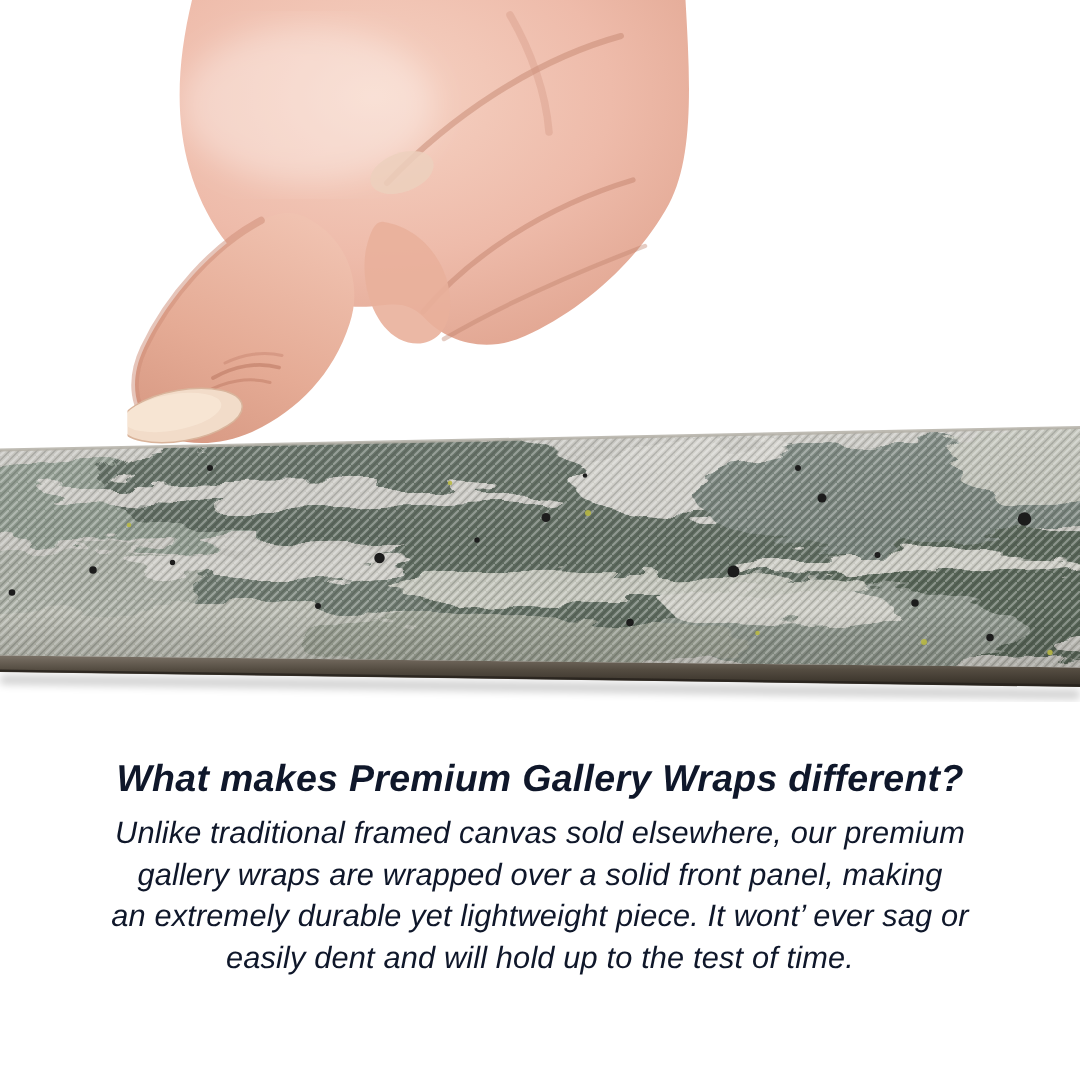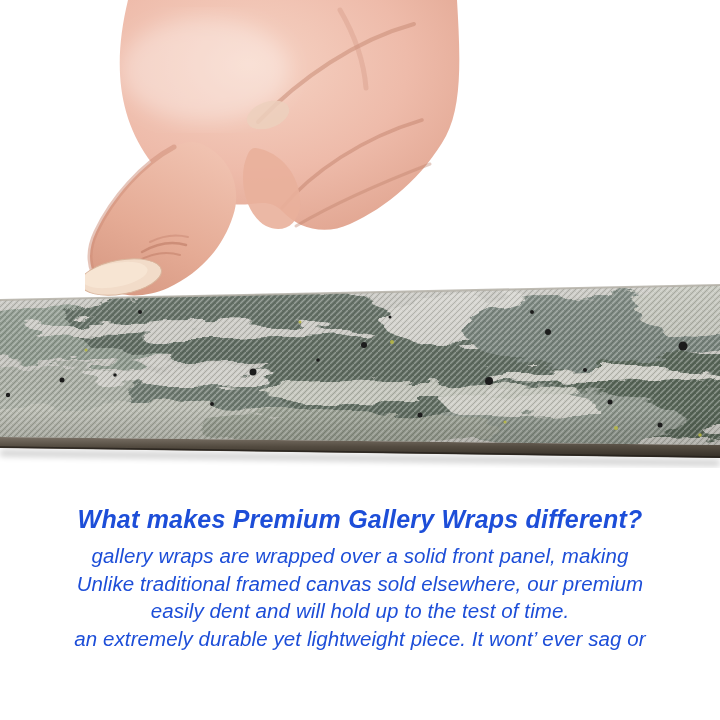--- a/index.html
+++ b/index.html
@@ -31,21 +31,21 @@
     width: 380px;
     height: 312px;
     z-index: 5;
   }
   .info {
     position: absolute;
     left: 0;
     top: 502px;
     width: 720px;
     text-align: center;
-    color: #1d4ed8;
+    color: #0f172a;
     z-index: 2;
   }
   .info .heading {
     font-style: italic;
     font-weight: 600;
     font-size: 25px;
     line-height: 34px;
     letter-spacing: 0.2px;
     margin: 0 0 6px 0;
   }
@@ -207,19 +207,19 @@
     </g>
 
     <g>
       <ellipse cx="121" cy="277" rx="41" ry="17" transform="rotate(-10 121 277)" fill="#f2dcc9" stroke="#d9b49b" stroke-width="1"></ellipse>
       <ellipse cx="115" cy="275" rx="33" ry="12" transform="rotate(-10 115 275)" fill="#f7e7d6" opacity="0.8"></ellipse>
     </g>
   </svg>
 
   <div class="info">
     <div class="heading">What makes Premium Gallery Wraps different?</div>
+    <div class="body-line">Unlike traditional framed canvas sold elsewhere, our premium</div>
     <div class="body-line">gallery wraps are wrapped over a solid front panel, making</div>
-    <div class="body-line">Unlike traditional framed canvas sold elsewhere, our premium</div>
+    <div class="body-line">an extremely durable yet lightweight piece. It wont’ ever sag or</div>
     <div class="body-line">easily dent and will hold up to the test of time.</div>
-    <div class="body-line">an extremely durable yet lightweight piece. It wont’ ever sag or</div>
   </div>
 
 </div>
 
 </body></html>

